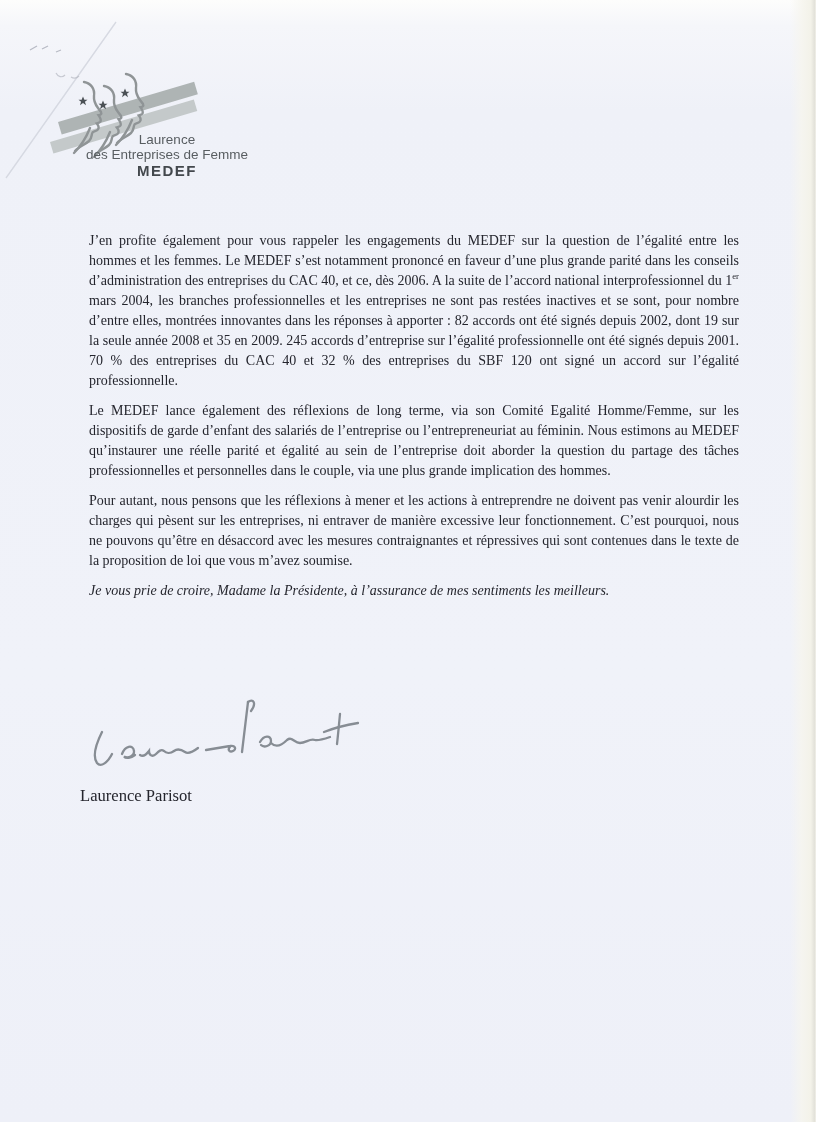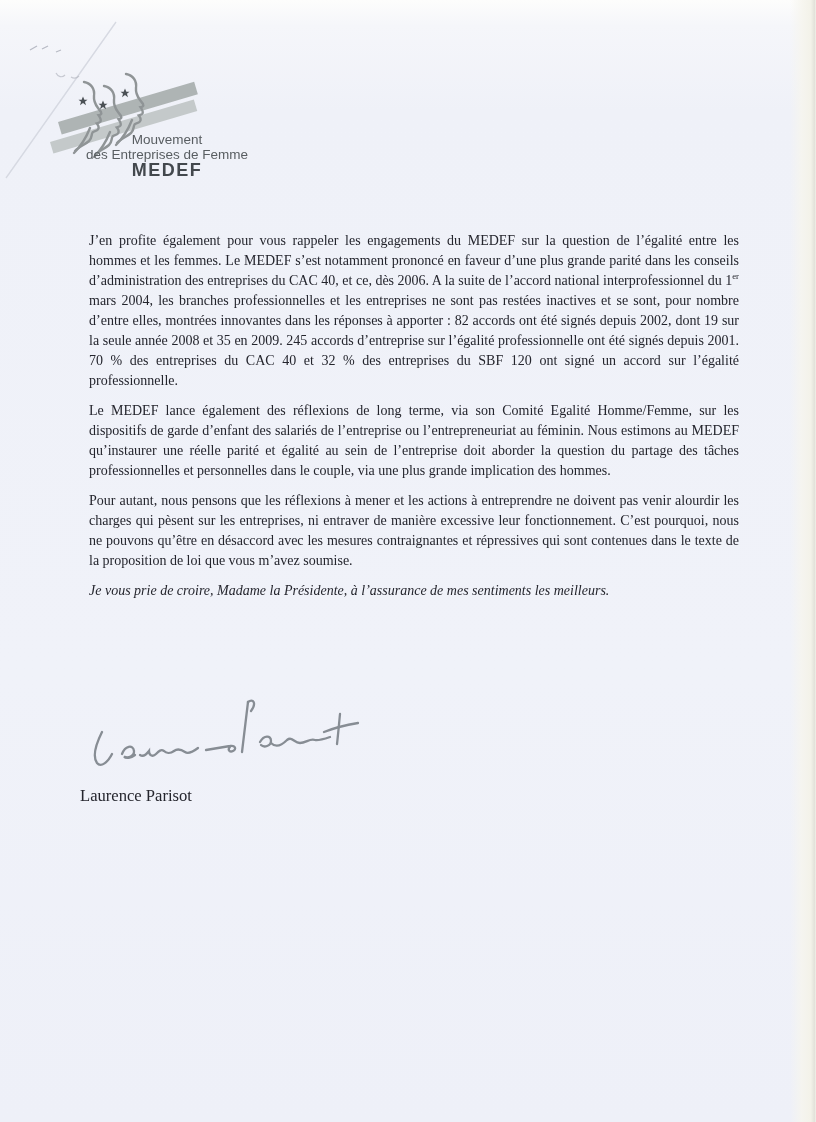--- a/index.html
+++ b/index.html
@@ -19,21 +19,21 @@
   .letterhead{position:absolute;left:46px;top:66px;width:230px;}
   .logo-svg{position:absolute;left:0;top:0;}
   .logo-text{
     position:absolute;left:14px;top:66px;width:214px;
     text-align:center;
     font-family:"Liberation Sans", sans-serif;
     color:#585d61;
     font-size:13.5px;line-height:15px;
   }
   .logo-text .acronym{
-    font-weight:bold;font-size:18px;color:#43484d;letter-spacing:1.5px;margin-top:1px;
+    font-weight:bold;font-size:15px;color:#43484d;letter-spacing:1.5px;margin-top:1px;
   }
   .letter-body{
     position:absolute;left:89px;top:231px;width:650px;
     font-size:14px;line-height:20px;
     color:#24252d;
     text-align:justify;
   }
   .letter-body p{margin:0 0 10px 0;padding:0;}
   .letter-body p.closing{margin-top:10px;text-align:left;font-style:italic;}
   sup{font-size:.62em;vertical-align:super;line-height:0;}
@@ -78,21 +78,21 @@
           <path d="M16,46 C12,56 8,63 0,71"></path>
         </g>
       </g>
       <g fill="#4b5156">
         <path transform="translate(37,35) scale(0.75)" d="M0,-6 L1.8,-1.8 6,-1.8 2.6,1 4,5.5 0,2.8 -4,5.5 -2.6,1 -6,-1.8 -1.8,-1.8 Z"></path>
         <path transform="translate(57,39) scale(0.75)" d="M0,-6 L1.8,-1.8 6,-1.8 2.6,1 4,5.5 0,2.8 -4,5.5 -2.6,1 -6,-1.8 -1.8,-1.8 Z"></path>
         <path transform="translate(79,27) scale(0.75)" d="M0,-6 L1.8,-1.8 6,-1.8 2.6,1 4,5.5 0,2.8 -4,5.5 -2.6,1 -6,-1.8 -1.8,-1.8 Z"></path>
       </g>
     </svg>
     <div class="logo-text">
-      <div>Mouvement</div>
+      <div>Laurence</div>
       <div>des Entreprises de Femme</div>
       <div class="acronym">MEDEF</div>
     </div>
   </div>
 
   <div class="letter-body">
     <p><span>J’en profite également pour vous rappeler les engagements du MEDEF sur la question de l’égalité entre les hommes et les femmes. Le MEDEF s’est notamment prononcé en faveur d’une plus grande parité dans les conseils d’administration des entreprises du CAC 40, et ce, dès 2006. A la suite de l’accord national interprofessionnel du 1</span><sup>er</sup><span> mars 2004, les branches professionnelles et les entreprises ne sont pas restées inactives et se sont, pour nombre d’entre elles, montrées innovantes dans les réponses à apporter : 82 accords ont été signés depuis 2002, dont 19 sur la seule année 2008 et 35 en 2009. 245 accords d’entreprise sur l’égalité professionnelle ont été signés depuis 2001. 70 % des entreprises du CAC 40 et 32 % des entreprises du SBF 120 ont signé un accord sur l’égalité professionnelle.</span></p>
     <p>Le MEDEF lance également des réflexions de long terme, via son Comité Egalité Homme/Femme, sur les dispositifs de garde d’enfant des salariés de l’entreprise ou l’entrepreneuriat au féminin. Nous estimons au MEDEF qu’instaurer une réelle parité et égalité au sein de l’entreprise doit aborder la question du partage des tâches professionnelles et personnelles dans le couple, via une plus grande implication des hommes.</p>
     <p>Pour autant, nous pensons que les réflexions à mener et les actions à entreprendre ne doivent pas venir alourdir les charges qui pèsent sur les entreprises, ni entraver de manière excessive leur fonctionnement. C’est pourquoi, nous ne pouvons qu’être en désaccord avec les mesures contraignantes et répressives qui sont contenues dans le texte de la proposition de loi que vous m’avez soumise.</p>
     <p class="closing">Je vous prie de croire, Madame la Présidente, à l’assurance de mes sentiments les meilleurs.</p>

